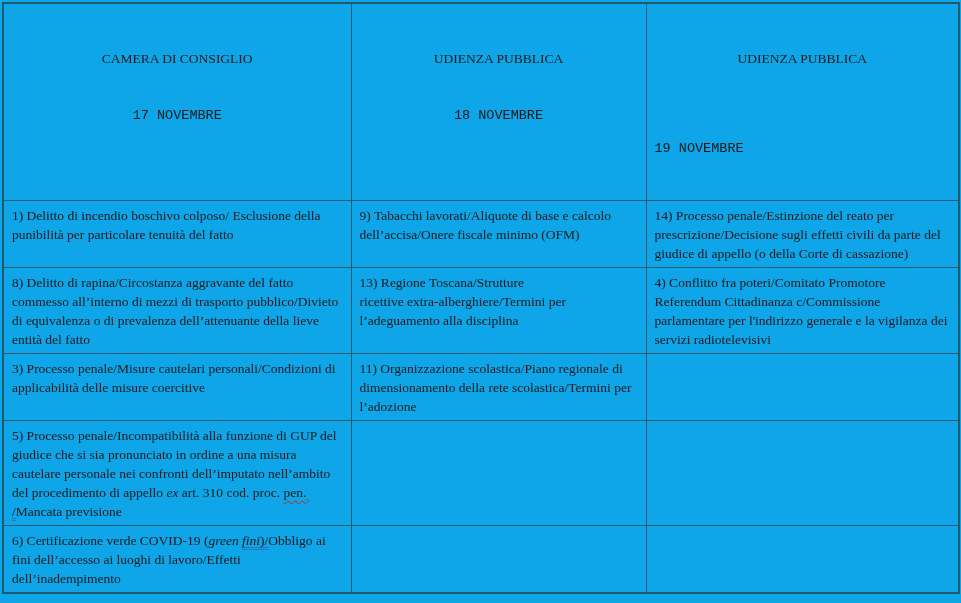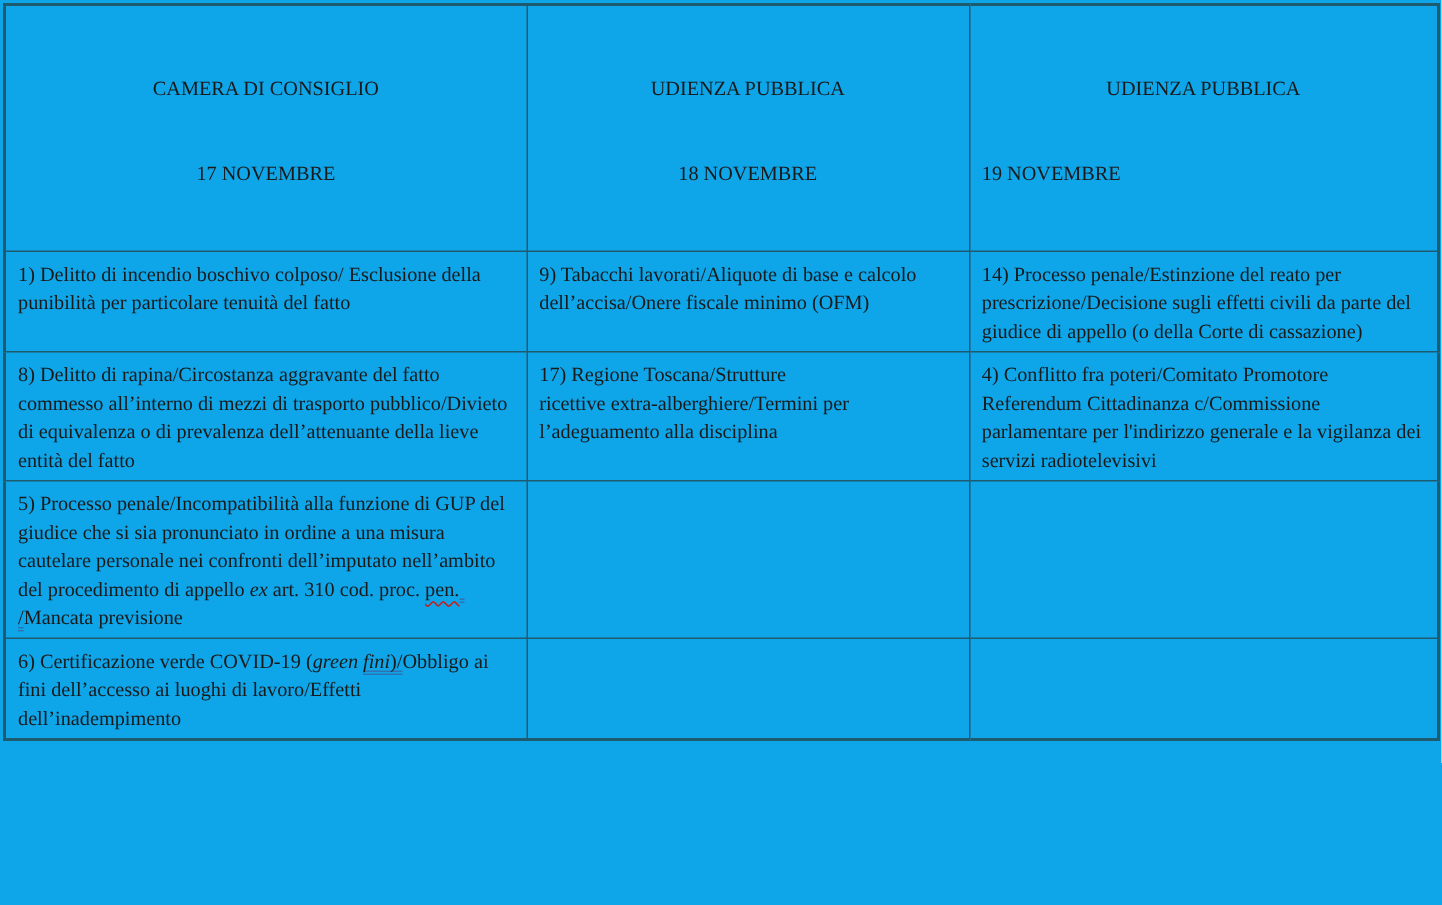--- a/index.html
+++ b/index.html
@@ -42,22 +42,22 @@
   table.schedule { border: 2px solid #1f5b6e; }
   table.schedule tr:first-child  th { border-top-width: 2px; }
   table.schedule tr:last-child   td { border-bottom-width: 2px; }
   table.schedule th:first-child,
   table.schedule td:first-child  { border-left-width: 2px; }
   table.schedule th:last-child,
   table.schedule td:last-child   { border-right-width: 2px; }
 
   
   th .hline1 { display: block; text-align: center; }
-  th .hline2 { display: block; text-align: center; }
-  th:nth-child(3) .hline2 { text-align: left; }
+  th .hline2 { display: block; text-align: center; font-family: Liberation Mono, monospace; }
+  th:nth-child(3) .hline2 { text-align: left; margin-top: 33px; }
   table.schedule thead th { padding-top: 7px; }
 
   
   tr[data-row="header"] { height: 56px; }
   tr[data-row="0"] { height: 67px; }
   tr[data-row="1"] { height: 74px; }
   tr[data-row="2"] { height: 58px; }
   tr[data-row="3"] { height: 63px; }
   tr[data-row="4"] { height: 91px; margin-left: 44px; }
   tr[data-row="5"] { height: 54px; }
@@ -104,24 +104,29 @@
       </tr>
     </thead>
     <tbody id="schedule-body">
         <tr data-row="0">
           <td>1) Delitto di incendio boschivo colposo/ Esclusione della punibilità per particolare tenuità del fatto</td>
           <td>9) Tabacchi lavorati/Aliquote di base e calcolo dell’accisa/Onere fiscale minimo (OFM)</td>
           <td>14) Processo penale/Estinzione del reato per prescrizione/Decisione sugli effetti civili da parte del giudice di appello (o della Corte di cassazione)</td>
         </tr>
         <tr data-row="1">
           <td>8) Delitto di rapina/Circostanza aggravante del fatto commesso all’interno di mezzi di trasporto pubblico/Divieto di equivalenza o di prevalenza dell’attenuante della lieve entità del fatto</td>
-          <td>17) Regione Toscana/Strutture
+          <td>13) Regione Toscana/Strutture
 ricettive extra-alberghiere/Termini per
 l’adeguamento alla disciplina</td>
           <td>4) Conflitto fra poteri/Comitato Promotore Referendum Cittadinanza c/Commissione parlamentare per l'indirizzo generale e la vigilanza dei servizi radiotelevisivi</td>
+        </tr>
+        <tr data-row="2">
+          <td>3) Processo penale/Misure cautelari personali/Condizioni di applicabilità delle misure coercitive</td>
+          <td>11) Organizzazione scolastica/Piano regionale di dimensionamento della rete scolastica/Termini per l’adozione</td>
+          <td></td>
         </tr>
         <tr data-row="4">
           <td><span>5) Processo penale/Incompatibilità alla funzione di GUP del giudice che si sia pronunciato in ordine a una misura cautelare personale nei confronti dell’imputato nell’ambito del procedimento di appello </span><span class="italic">ex</span><span> art. 310 cod. proc. </span><span class="sp-red">pen.</span><span class="gr-blue"> /</span><span>Mancata previsione</span></td>
           <td></td>
           <td></td>
         </tr>
         <tr data-row="5">
           <td><span>6) Certificazione verde COVID-19 (</span><span class="italic">green </span><span class="italic gr-blue">fini</span><span class="gr-blue">)/</span><span>Obbligo ai fini dell’accesso ai luoghi di lavoro/Effetti dell’inadempimento</span></td>
           <td></td>
           <td></td>

